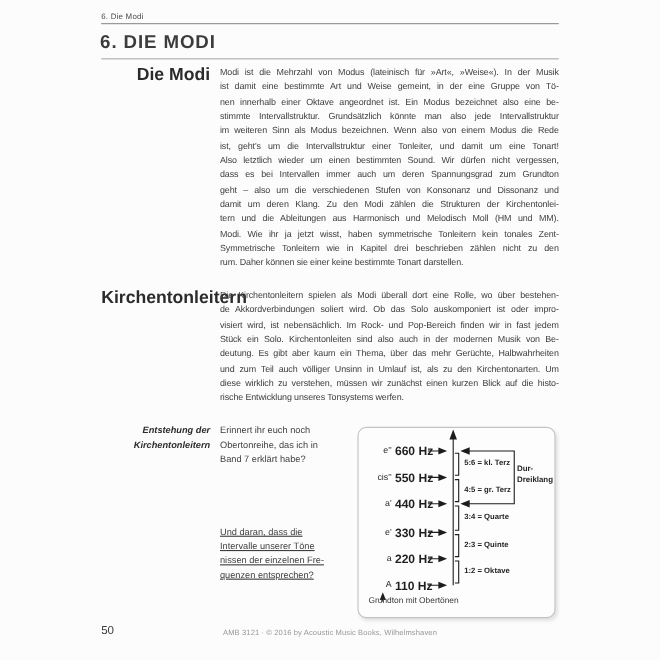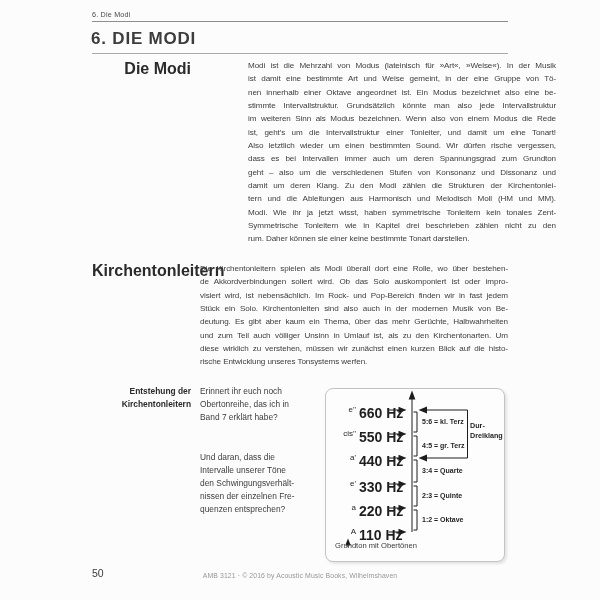--- a/index.html
+++ b/index.html
@@ -29,49 +29,49 @@
     font-size:16px; font-weight:bold; color:#2b2b2b;
   }
   .label-1 { top:60px; }
   .label-2 { top:262px; }
 
   .body-block {
     position:absolute; left:200px; width:308px;
     font-size:8.1px; line-height:13.35px; letter-spacing:-0.1px;
     color:#3d3d3d;
   }
-  .body-1 { top:59px;margin-left:48px; }
+  .body-1 { top:59px; }
   .body-2 { top:262px; }
   .body-block .line { text-align:justify; text-align-last:justify; white-space:normal; }
   .body-block .line:last-child { text-align-last:left; }
 
   .side-label {
     position:absolute; left:92px; width:99px; top:385px; text-align:right;
-    font-size:8.4px; font-weight:bold; color:#2b2b2b;
+    font-size:8.4px; font-weight:bold; font-style:italic; color:#2b2b2b;
     line-height:12.6px;
   }
   .side-text {
     position:absolute; left:200px; width:120px;
     font-size:8.4px; line-height:13px; color:#3d3d3d;
   }
   .side-p1 { top:385px; }
-  .side-p2 { top:451px; }
+  .side-p2 { top:477px;text-decoration:underline; }
 
   
   .diagram {
     position:absolute; left:325px; top:388px; width:180px; height:174px;
     background:#fdfdfd;
     border:1.5px solid #c3c3c3; border-radius:8px;
     box-shadow:2px 2px 3px rgba(0,0,0,0.10);
     box-sizing:border-box;
   }
   .diagram svg { position:absolute; left:0; top:0; }
   .dg-text { position:absolute; color:#1f1f1f; white-space:nowrap; }
   .dg-note { left:2px;  width:28px; text-align:right; font-size:8px; }
-  .dg-freq { left:33px; width:29px; text-align:left; font-size:14px; font-weight:bold; }
+  .dg-freq { left:33px; width:29px; text-align:left; font-size:11px; font-weight:bold; }
   .dg-ival { left:96px; font-size:7px; font-weight:bold; }
   .dg-dur  { left:144px; top:32px; font-size:7.2px; font-weight:bold; line-height:9.6px; }
   .dg-caption { left:9px; top:152px; font-size:7.6px; color:#3a3a3a; }
 
   .footer-num {
     position:absolute; left:92px; top:567px;
     font-size:10.5px; color:#3c3c3c;
   }
   .footer-imprint {
     position:absolute; left:92px; top:572px; width:416px; text-align:center;
@@ -90,21 +90,21 @@
   <div class="rule rule-title"></div>
 
   <div class="col-label label-1">Die Modi</div>
   <div class="body-block body-1">
       <div class="line">Modi ist die Mehrzahl von Modus (lateinisch für »Art«, »Weise«). In der Musik</div>
       <div class="line">ist damit eine bestimmte Art und Weise gemeint, in der eine Gruppe von Tö-</div>
       <div class="line">nen innerhalb einer Oktave angeordnet ist. Ein Modus bezeichnet also eine be-</div>
       <div class="line">stimmte Intervallstruktur. Grundsätzlich könnte man also jede Intervallstruktur</div>
       <div class="line">im weiteren Sinn als Modus bezeichnen. Wenn also von einem Modus die Rede</div>
       <div class="line">ist, geht's um die Intervallstruktur einer Tonleiter, und damit um eine Tonart!</div>
-      <div class="line">Also letztlich wieder um einen bestimmten Sound. Wir dürfen rische vergessen,</div>
+      <div class="line">Also letztlich wieder um einen bestimmten Sound. Wir dürfen nicht vergessen,</div>
       <div class="line">dass es bei Intervallen immer auch um deren Spannungsgrad zum Grundton</div>
       <div class="line">geht – also um die verschiedenen Stufen von Konsonanz und Dissonanz und</div>
       <div class="line">damit um deren Klang. Zu den Modi zählen die Strukturen der Kirchentonlei-</div>
       <div class="line">tern und die Ableitungen aus Harmonisch und Melodisch Moll (HM und MM).</div>
       <div class="line">Modi. Wie ihr ja jetzt wisst, haben symmetrische Tonleitern kein tonales Zent-</div>
       <div class="line">Symmetrische Tonleitern wie in Kapitel drei beschrieben zählen nicht zu den</div>
       <div class="line">rum. Daher können sie einer keine bestimmte Tonart darstellen.</div>
     </div>
 
   <div class="col-label label-2">Kirchentonleitern</div>
@@ -124,21 +124,20 @@
     <div>Kirchentonleitern</div>
   </div>
   <div class="side-text side-p1">
       <div class="line">Erinnert ihr euch noch</div>
       <div class="line">Obertonreihe, das ich in</div>
       <div class="line">Band 7 erklärt habe?</div>
     </div>
   <div class="side-text side-p2">
       <div class="line">Und daran, dass die</div>
       <div class="line">Intervalle unserer Töne</div>
-      <div class="line">den Schwingungsverhält-</div>
       <div class="line">nissen der einzelnen Fre-</div>
       <div class="line">quenzen entsprechen?</div>
     </div>
 
   <div class="diagram">
 
     <svg width="177" height="171" viewBox="0 0 177 171">
       <g stroke="#1c1c1c" stroke-width="1" fill="#1c1c1c">
 
         <line x1="86" y1="143" x2="86" y2="9"></line>

